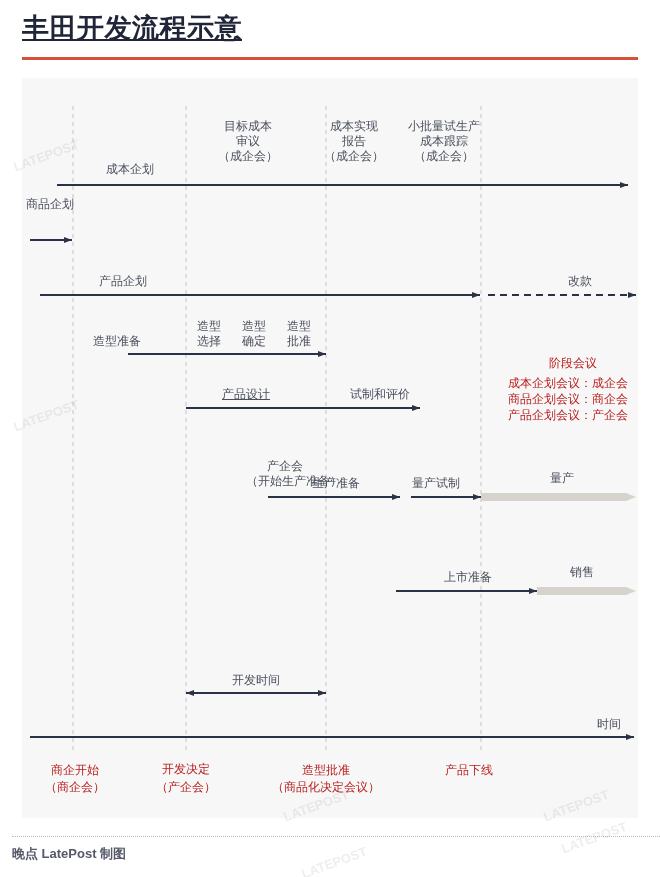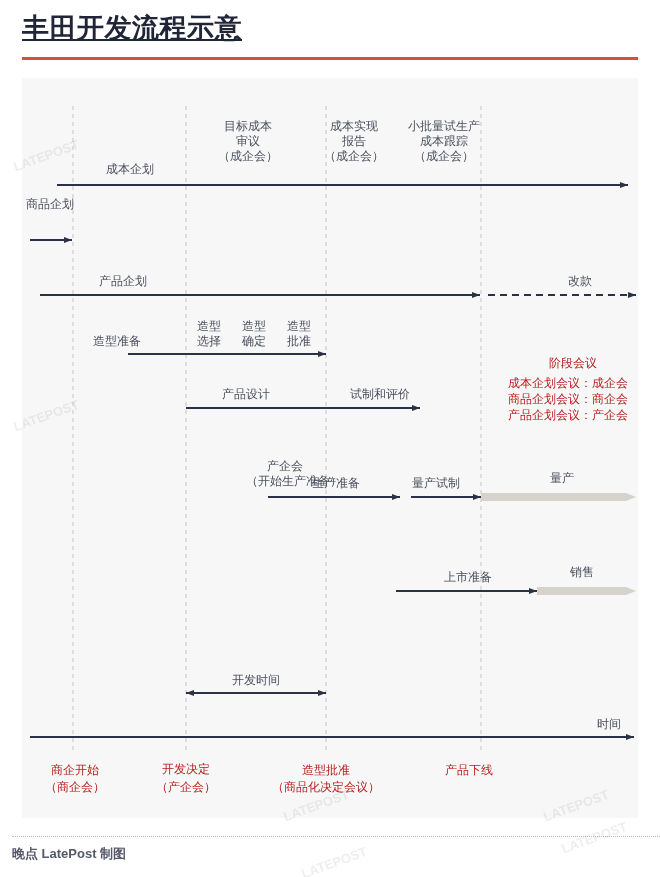--- a/index.html
+++ b/index.html
@@ -158,21 +158,21 @@
 
   <div class="lbl" style="left:167px; top:241px; width:40px;">造型</div>
   <div class="lbl" style="left:167px; top:256px; width:40px;">选择</div>
 
   <div class="lbl" style="left:212px; top:241px; width:40px;">造型</div>
   <div class="lbl" style="left:212px; top:256px; width:40px;">确定</div>
 
   <div class="lbl" style="left:257px; top:241px; width:40px;">造型</div>
   <div class="lbl" style="left:257px; top:256px; width:40px;">批准</div>
 
-  <div class="lbl" style="left:182px; top:309px; width:84px;">产品设计</div>
+  <div class="lbl" style="left:182px; top:309px; width:84px;text-decoration:underline;">产品设计</div>
   <div class="lbl" style="left:310px; top:309px; width:96px;">试制和评价</div>
 
   <div class="lbl" style="left:213px; top:381px; width:100px;">产企会</div>
   <div class="lbl" style="left:212px; top:396px; width:120px;">（开始生产准备）</div>
 
   <div class="lbl" style="left:272px; top:398px; width:84px;">生产准备</div>
   <div class="lbl" style="left:372px; top:398px; width:84px;">量产试制</div>
   <div class="lbl" style="left:510px; top:393px; width:60px;">量产</div>
 
   <div class="lbl" style="left:404px; top:492px; width:84px;">上市准备</div>

